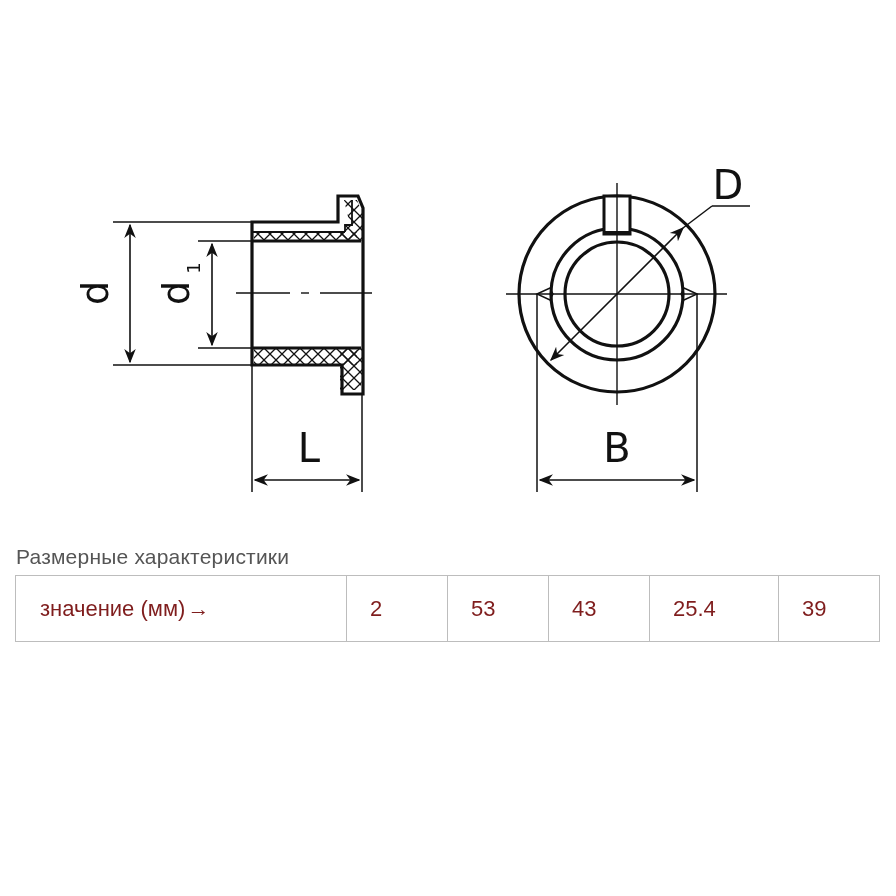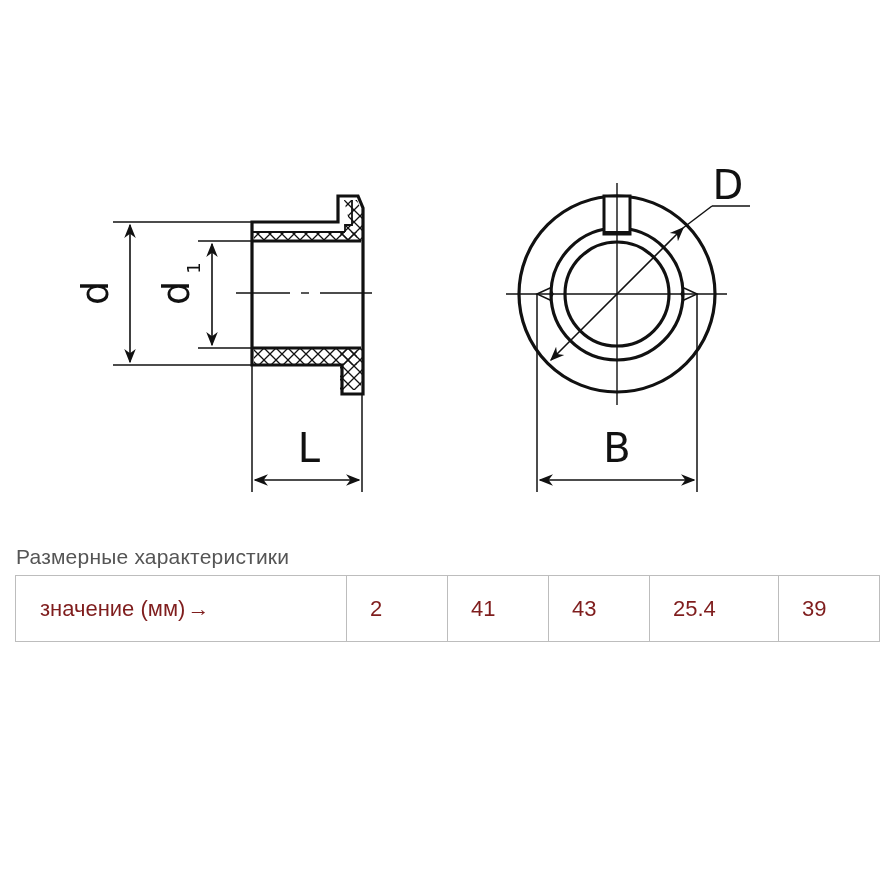--- a/index.html
+++ b/index.html
@@ -101,19 +101,19 @@
       <col style="width:101px">
       <col style="width:101px">
       <col style="width:101px">
       <col style="width:129px">
       <col style="width:101px">
   </colgroup>
   <tbody>
   <tr>
     <td class="first"><span>значение (мм)</span><span class="arrow2">→</span></td>
     <td>2</td>
-    <td>41</td>
+    <td>53</td>
     <td>43</td>
     <td>25.4</td>
     <td>39</td>
   </tr>
 </tbody>
   </table>
 
 </body></html>

